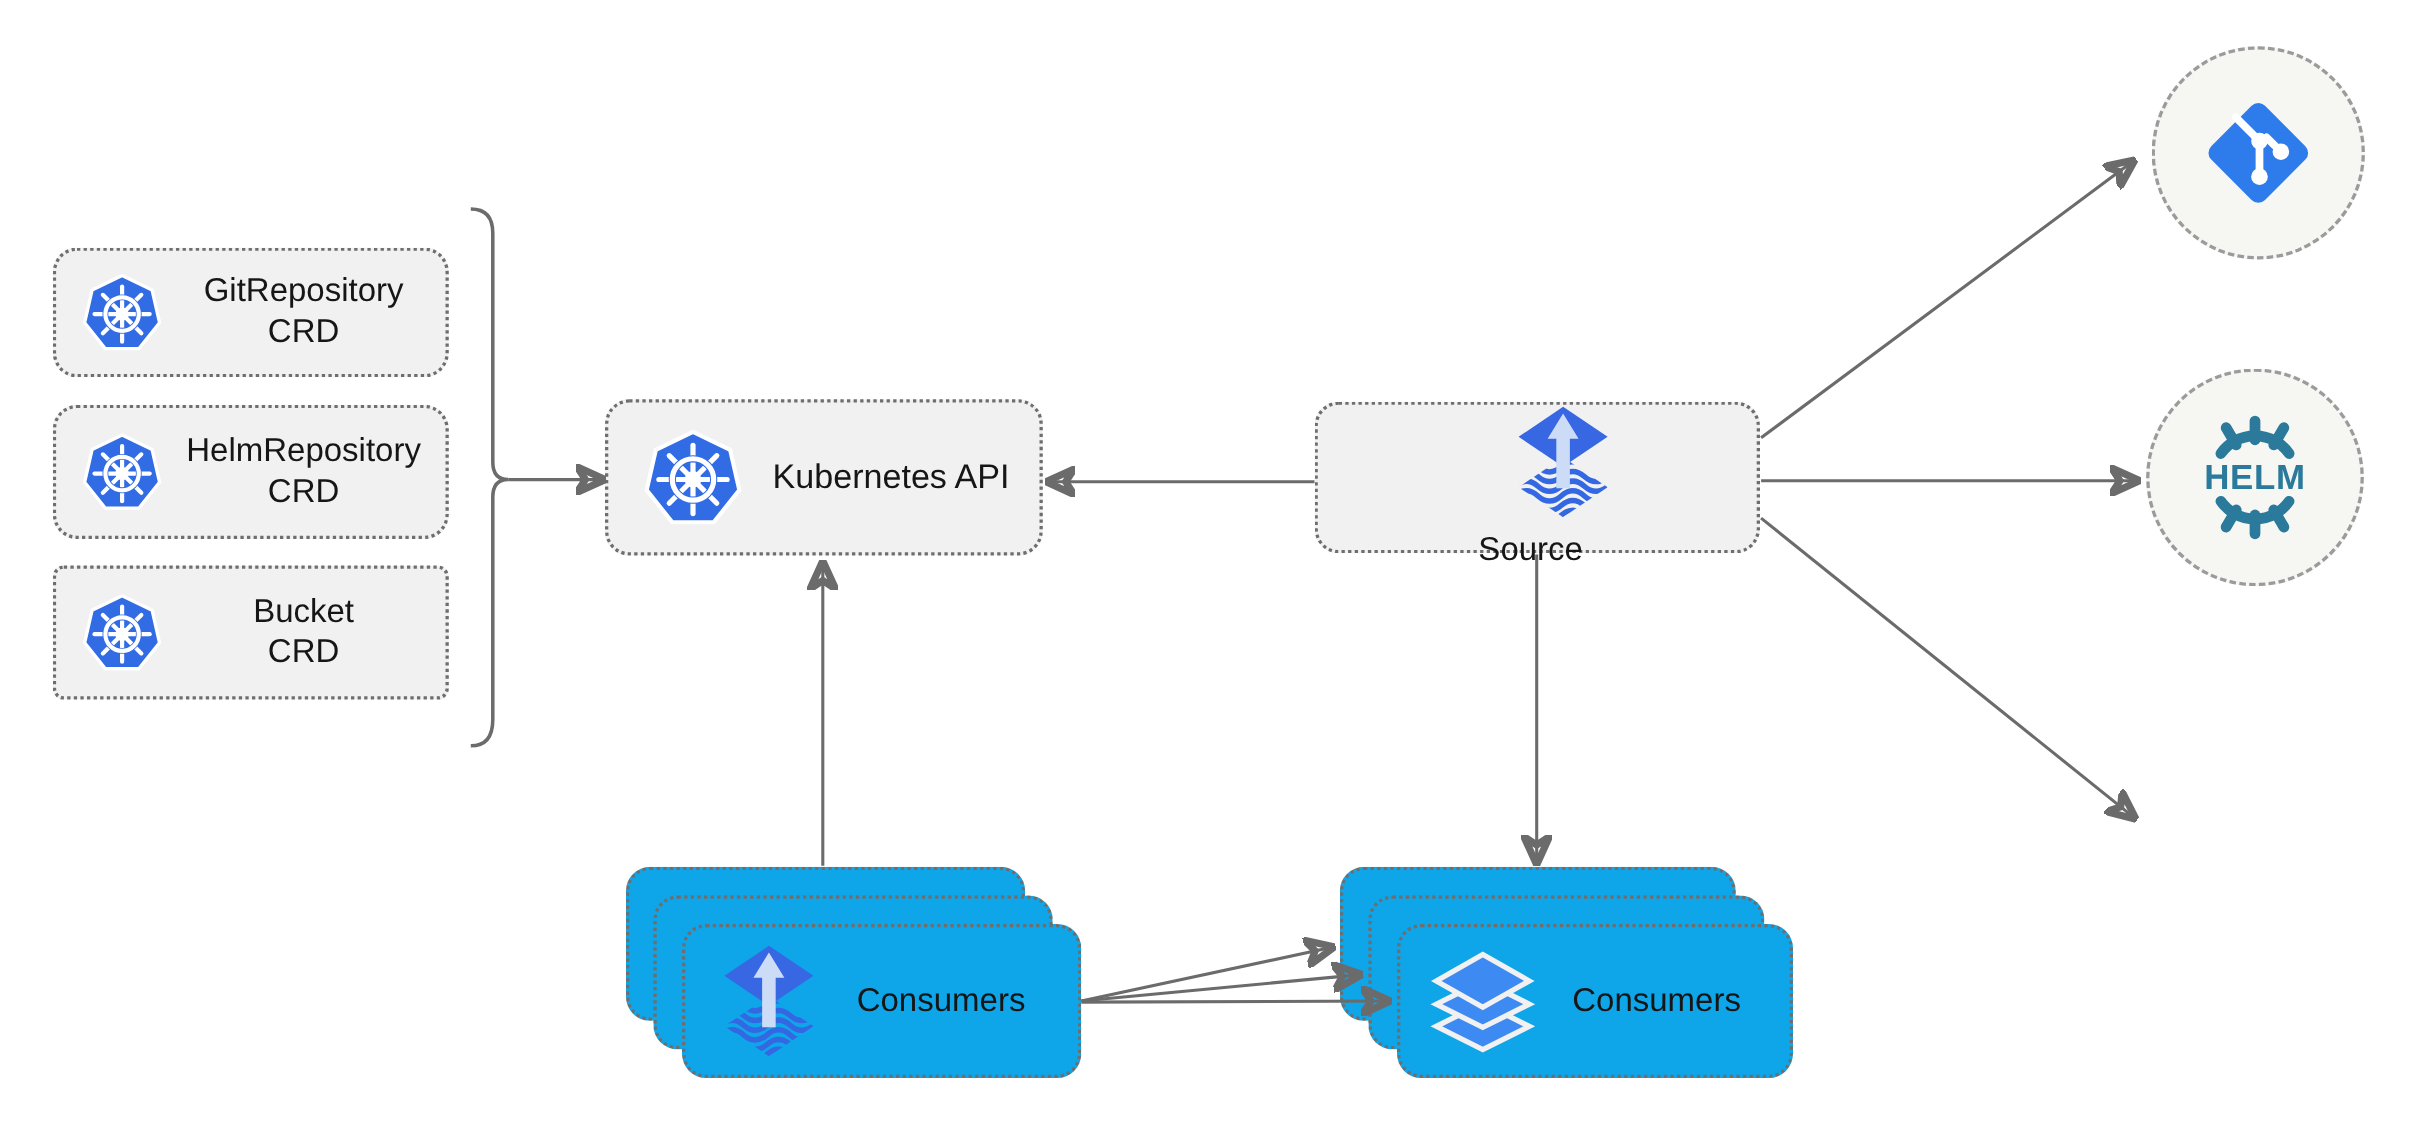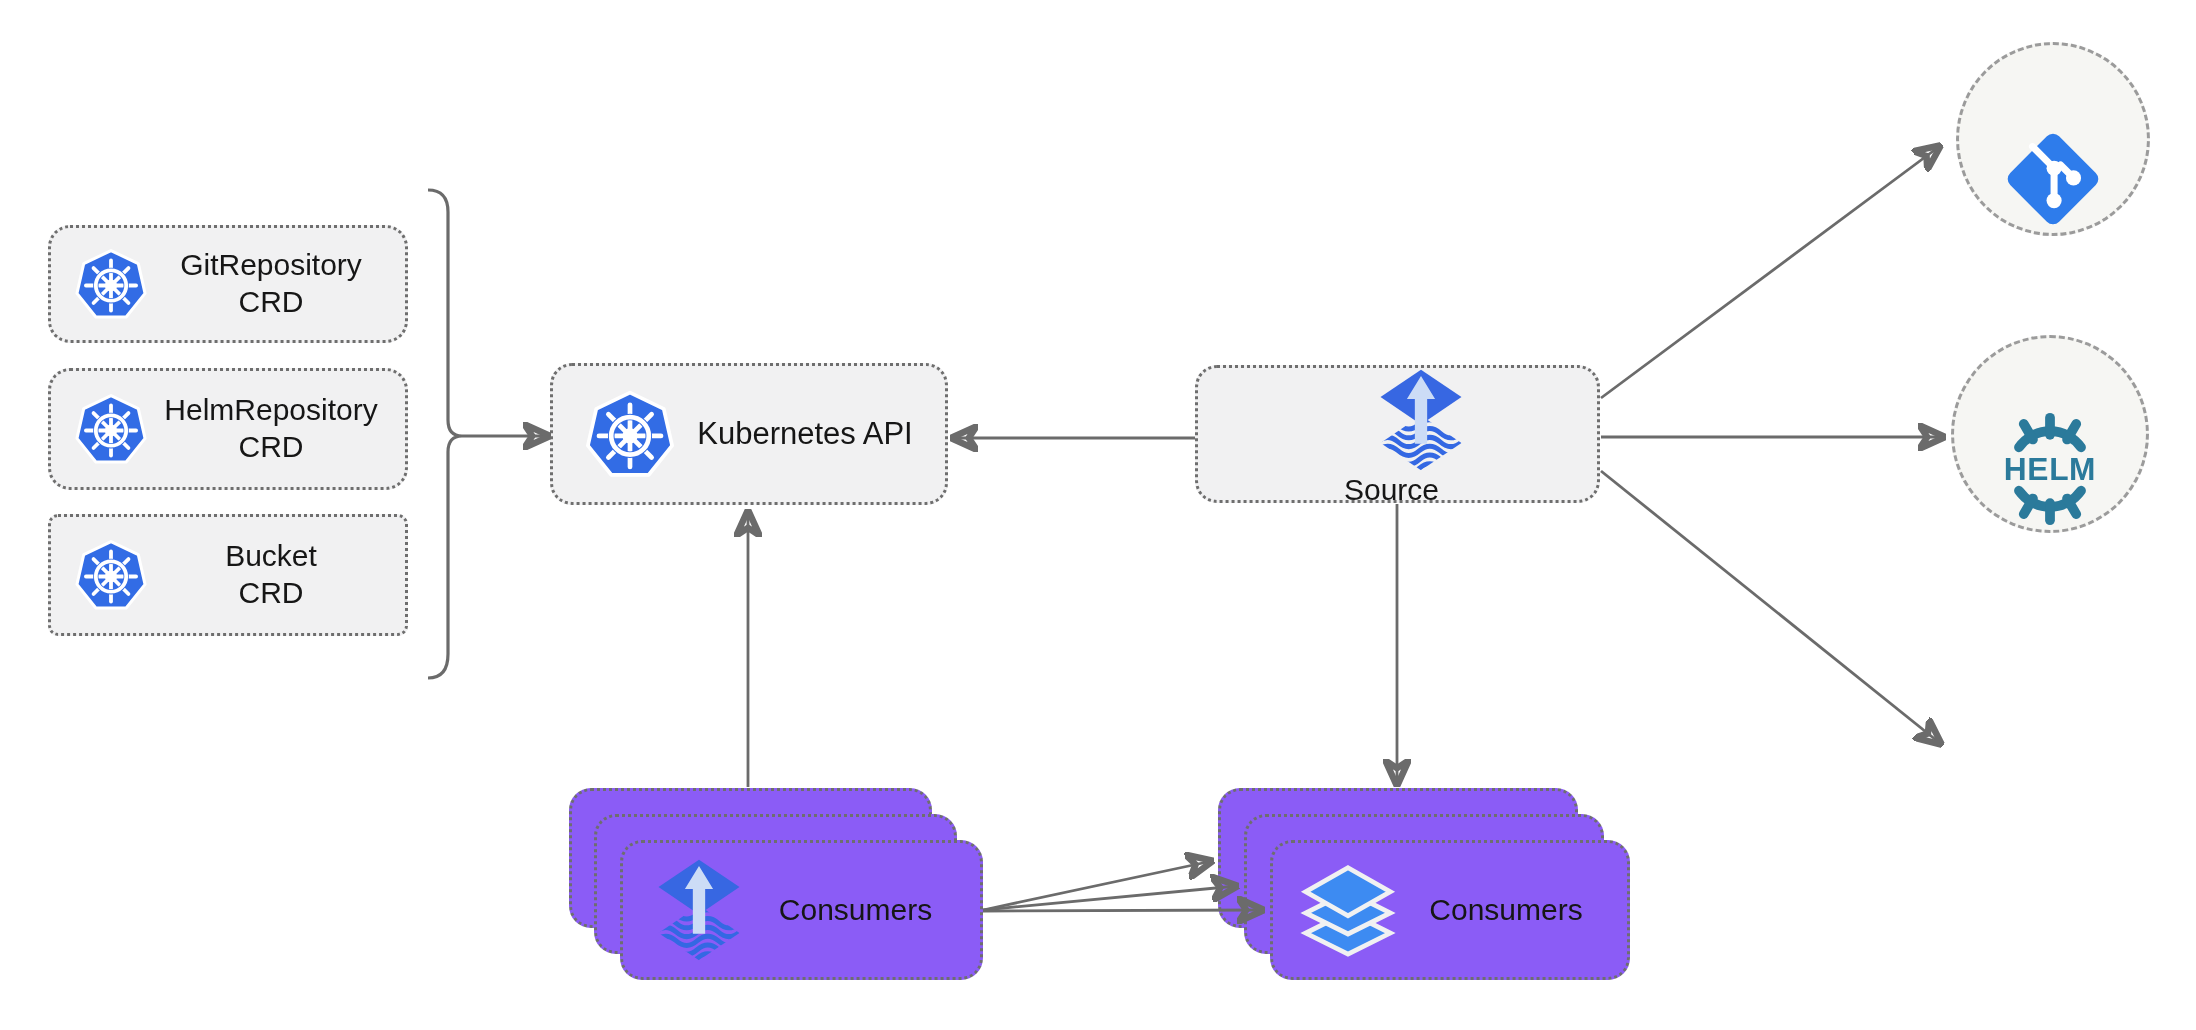--- a/index.html
+++ b/index.html
@@ -3,30 +3,30 @@
 <meta charset="utf-8">
 <style>
   html,body{margin:0;padding:0;background:#ffffff;}
   .canvas{
     position:relative;width:2196px;height:1030px;background:#ffffff;overflow:hidden;
     font-family:"Liberation Sans","DejaVu Sans",sans-serif;color:#1b1b1b;
   }
   .node{position:absolute;box-sizing:border-box;}
   .box{
     background:#f1f1f2;border:3px dotted #6e6e6e;border-radius:22px;
-    display:flex;align-items:center;z-index:3;
+    display:flex;align-items:center;z-index:3;gap:10px;
   }
   .lbl{flex:1;text-align:center;font-size:30px;line-height:1.22;color:#161616;padding-right:12px;}
   .icon{flex:0 0 auto;display:block;}
   .circle{
     background:#f6f6f3;border:3px dashed #9b9b9b;border-radius:50%;
-    display:flex;align-items:flex-end;justify-content:center;z-index:3;
+    display:flex;align-items:center;justify-content:center;z-index:3;
   }
   .stack-layer{
-    position:absolute;box-sizing:border-box;background:#8b5cf6;
+    position:absolute;box-sizing:border-box;background:#0ea5e9;
     border:3px dotted #6e6e6e;border-radius:22px;display:flex;align-items:center;
   }
   .connectors{position:absolute;left:0;top:0;z-index:6;pointer-events:none;}
   .connectors path,.connectors line{stroke:#6b6b6b;stroke-width:2.8;fill:none;}
 </style>
 </head>
 <body>
 
 <div class="canvas">
 

